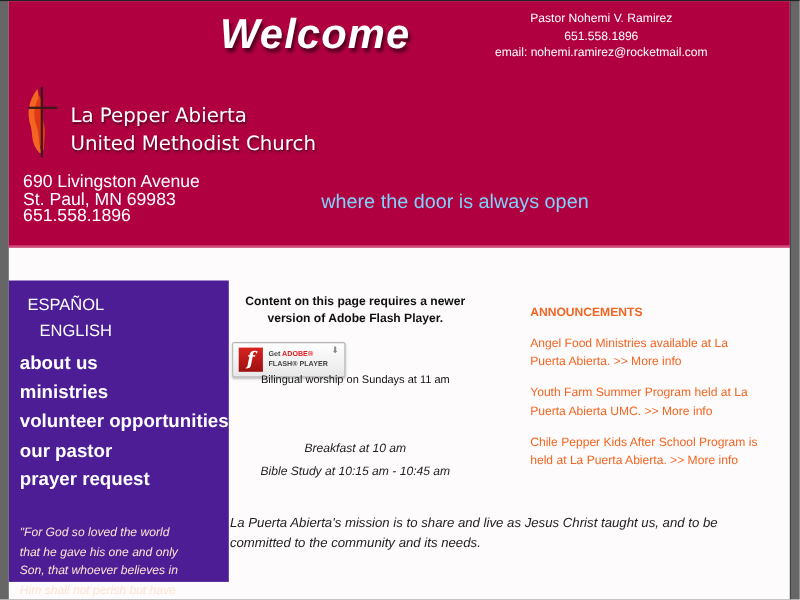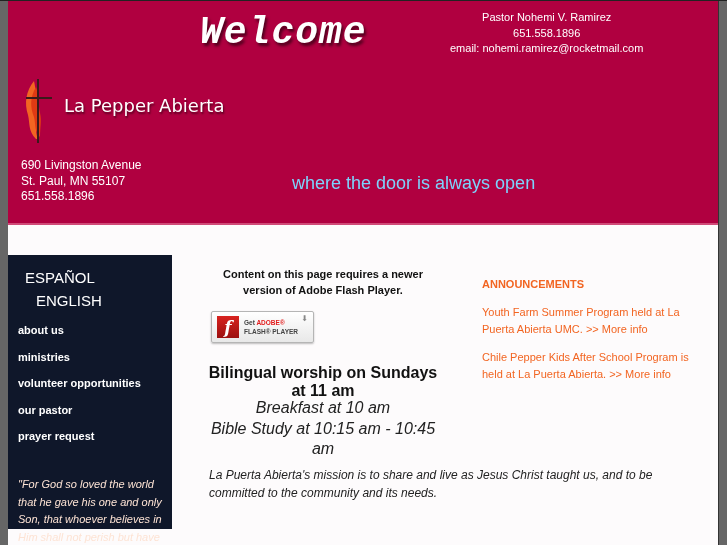--- a/index.html
+++ b/index.html
@@ -15,55 +15,56 @@
     background:#fdfbfc;
     border-right:1px solid #333;
   }
   .header {
     position:absolute; left:0; top:0; width:710px; height:222px;
     background:#b00040;
     border-bottom:2px solid #d04a78;
   }
   .welcome {
     position:absolute; left:192px; top:10px;
-    font-family:Liberation Mono, monospace; font-style:italic; font-weight:bold;
+    font-family:Liberation Sans, sans-serif; font-style:italic; font-weight:bold;
     font-size:38px; color:#ffffff; letter-spacing:1px;
     text-shadow:2px 3px 3px rgba(0,0,0,0.55);
   }
   .pastor {
     position:absolute; left:442px; top:9px;
     font-size:11px; line-height:15.5px; color:#ffffff;text-align:center;
   }
   .logo {
     position:absolute; left:14px; top:76px; width:34px; height:68px;
   }
   .church-name {
     position:absolute; left:56px; top:92px;
     font-family:"DejaVu Sans", sans-serif;
     font-size:18px; line-height:25px; color:#ffffff;
     text-shadow:1px 2px 2px rgba(0,0,0,0.5);
   }
   .address {
     position:absolute; left:13px; top:157px;
-    font-size:12px; line-height:15.5px; color:#ffffff;
+    font-size:16px; line-height:15.5px; color:#ffffff;
   }
   .tagline {
     position:absolute; left:284px; top:172px;
     font-size:18px; color:#7dd3fc;
   }
   .sidebar {
     position:absolute; left:0; top:254px; width:164px; height:274px;
-    background:#0f172a;
+    background:#4c1d95;
+    padding-left:36px;
   }
   .lang { position:absolute; color:#ffffff; font-size:15px; }
   .lang.es { left:17px; top:14px; }
   .lang.en { left:28px; top:37px; }
   .nav { position:absolute; left:10px; top:67px; margin:0; padding:0; list-style:none; }
   .nav li {
-    font-size:11px; font-weight:bold; color:#ffffff;
+    font-size:17px; font-weight:bold; color:#ffffff;
     height:26.5px; line-height:16px; cursor:pointer;
   }
   .verse {
     position:absolute; left:10px; top:221px; width:150px;
     font-size:11px; font-style:italic; line-height:17.5px; color:#fde3d4;
   }
   .flash-notice {
     position:absolute; left:200px; top:265px; width:230px; text-align:center;
     font-size:11px; font-weight:bold; line-height:16px; color:#111;
   }
@@ -79,26 +80,26 @@
     background:linear-gradient(#d8231f,#9c1010);
     color:#fff; font-family:"DejaVu Serif", serif; font-style:italic; font-weight:bold;
     font-size:17px; text-align:center; line-height:22px;
   }
   .flash-text {
     position:absolute; left:32px; top:6px; font-size:6.5px; line-height:9px; color:#444; font-weight:bold;
   }
   .flash-text .adobe { color:#e21b1b; }
   .flash-down { position:absolute; right:5px; top:2px; font-size:8px; color:#888; }
   .worship {
-    position:absolute; left:200px; top:363px; width:230px; text-align:center;
-    font-size:16px; font-weight:bold; line-height:18px; color:#111;
+    position:absolute; left:200px; top:336px; width:230px; text-align:center;
+    font-size:10px; font-weight:normal; line-height:18px; color:#111;
   }
   .schedule {
     position:absolute; left:200px; top:397px; width:230px; text-align:center;
-    font-size:16px; font-style:italic; line-height:20.5px; color:#222;
+    font-size:11px; font-style:italic; line-height:20.5px; color:#222;
   }
   .ann-title {
     position:absolute; left:474px; top:277px;
     font-size:11px; font-weight:bold; color:#f26522;
   }
   .ann-list { position:absolute; left:474px; top:303px; width:215px; }
   .ann-item {
     font-size:11px; line-height:17px; color:#f26522; margin-bottom:11px; cursor:pointer;
   }
   .mission {
@@ -123,25 +124,26 @@
 
     <svg class="logo" viewBox="0 0 34 68">
       <path d="M12 4 C4 14 2 26 6 38 C8 46 6 54 14 62 L16 62 C12 52 16 46 14 38 C12 30 16 22 12 4 Z" fill="#f26522"></path>
       <path d="M14 10 C8 20 8 30 12 40 C14 48 12 54 18 60 C18 50 20 44 18 36 C16 28 18 20 14 10 Z" fill="#e03a14"></path>
       <rect x="15" y="2" width="2" height="64" fill="#3a1a1a"></rect>
       <rect x="4" y="20" width="26" height="2" fill="#3a1a1a"></rect>
     </svg>
 
     <div class="church-name">
       <div>La Pepper Abierta</div>
+      <div>United Methodist Church</div>
     </div>
 
     <div class="address">
       <div>690 Livingston Avenue</div>
-      <div>St. Paul, MN 55107</div>
+      <div>St. Paul, MN 69983</div>
       <div>651.558.1896</div>
     </div>
 
     <div class="tagline">where the door is always open</div>
   </div>
 
   <div class="sidebar">
     <div class="lang es">ESPAÑOL</div>
     <div class="lang en">ENGLISH</div>
     <ul class="nav">
@@ -166,18 +168,19 @@
   </div>
 
   <div class="worship">Bilingual worship on Sundays at 11 am</div>
   <div class="schedule">
     <div>Breakfast at 10 am</div>
     <div>Bible Study at 10:15 am - 10:45 am</div>
   </div>
 
   <div class="ann-title">ANNOUNCEMENTS</div>
   <div class="ann-list">
+    <div class="ann-item">Angel Food Ministries available at La Puerta Abierta. &gt;&gt; More info</div>
     <div class="ann-item">Youth Farm Summer Program held at La Puerta Abierta UMC. &gt;&gt; More info</div>
     <div class="ann-item">Chile Pepper Kids After School Program is held at La Puerta Abierta. &gt;&gt; More info</div>
   </div>
 
   <div class="mission">La Puerta Abierta's mission is to share and live as Jesus Christ taught us, and to be committed to the community and its needs.</div>
 </div>
 
 </body></html>

